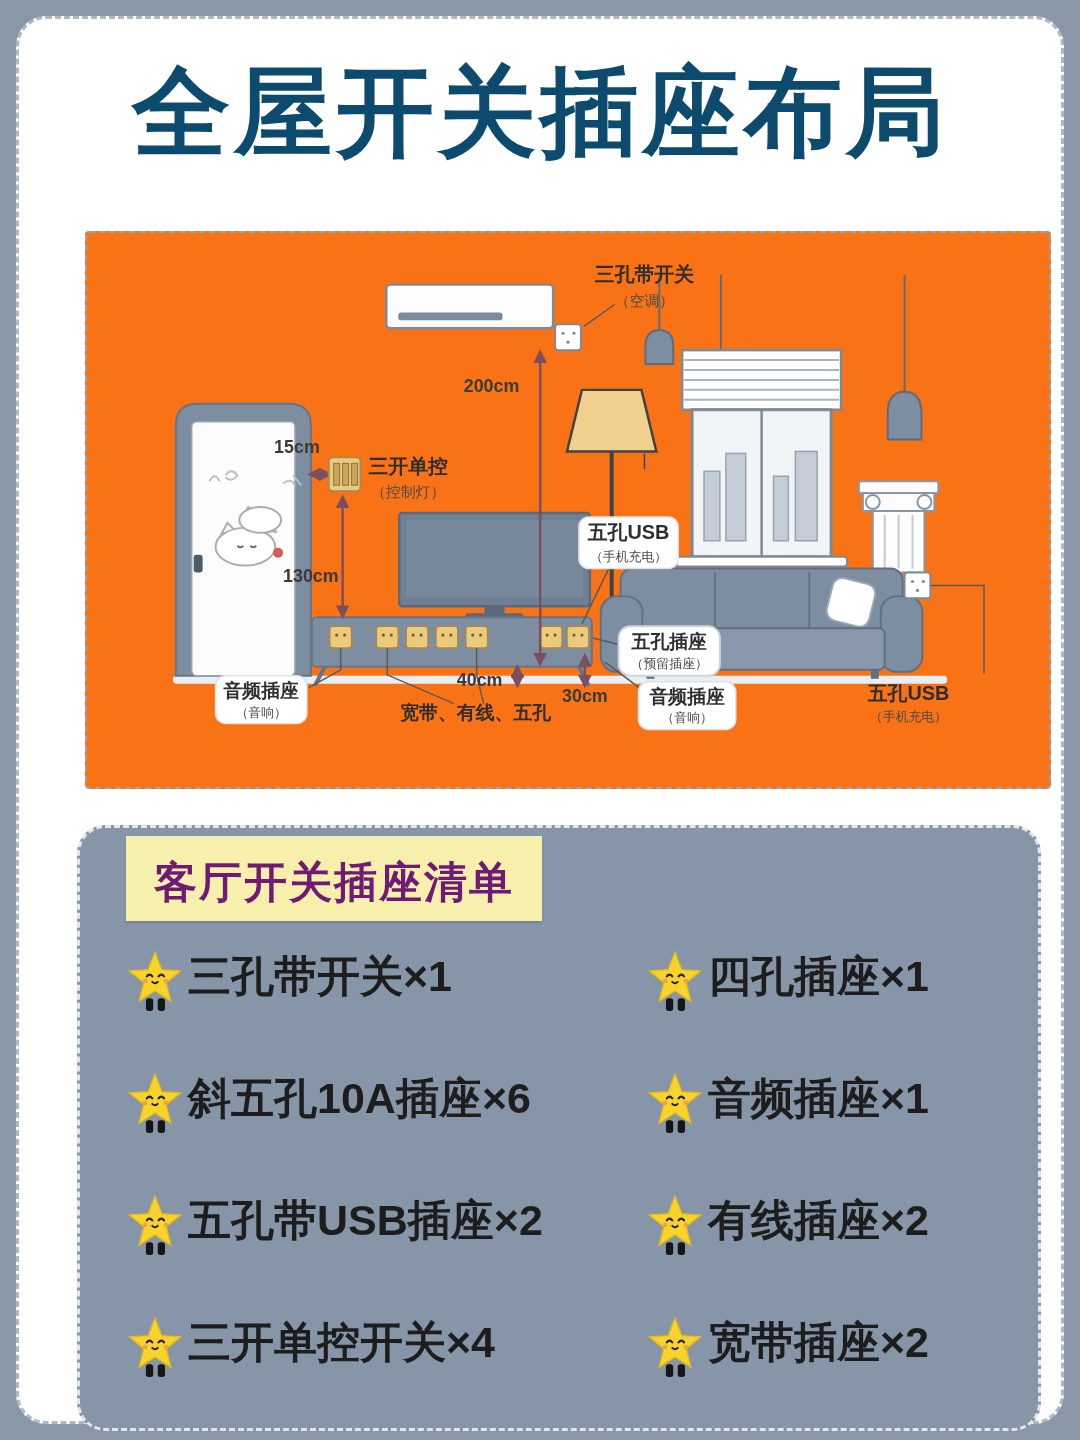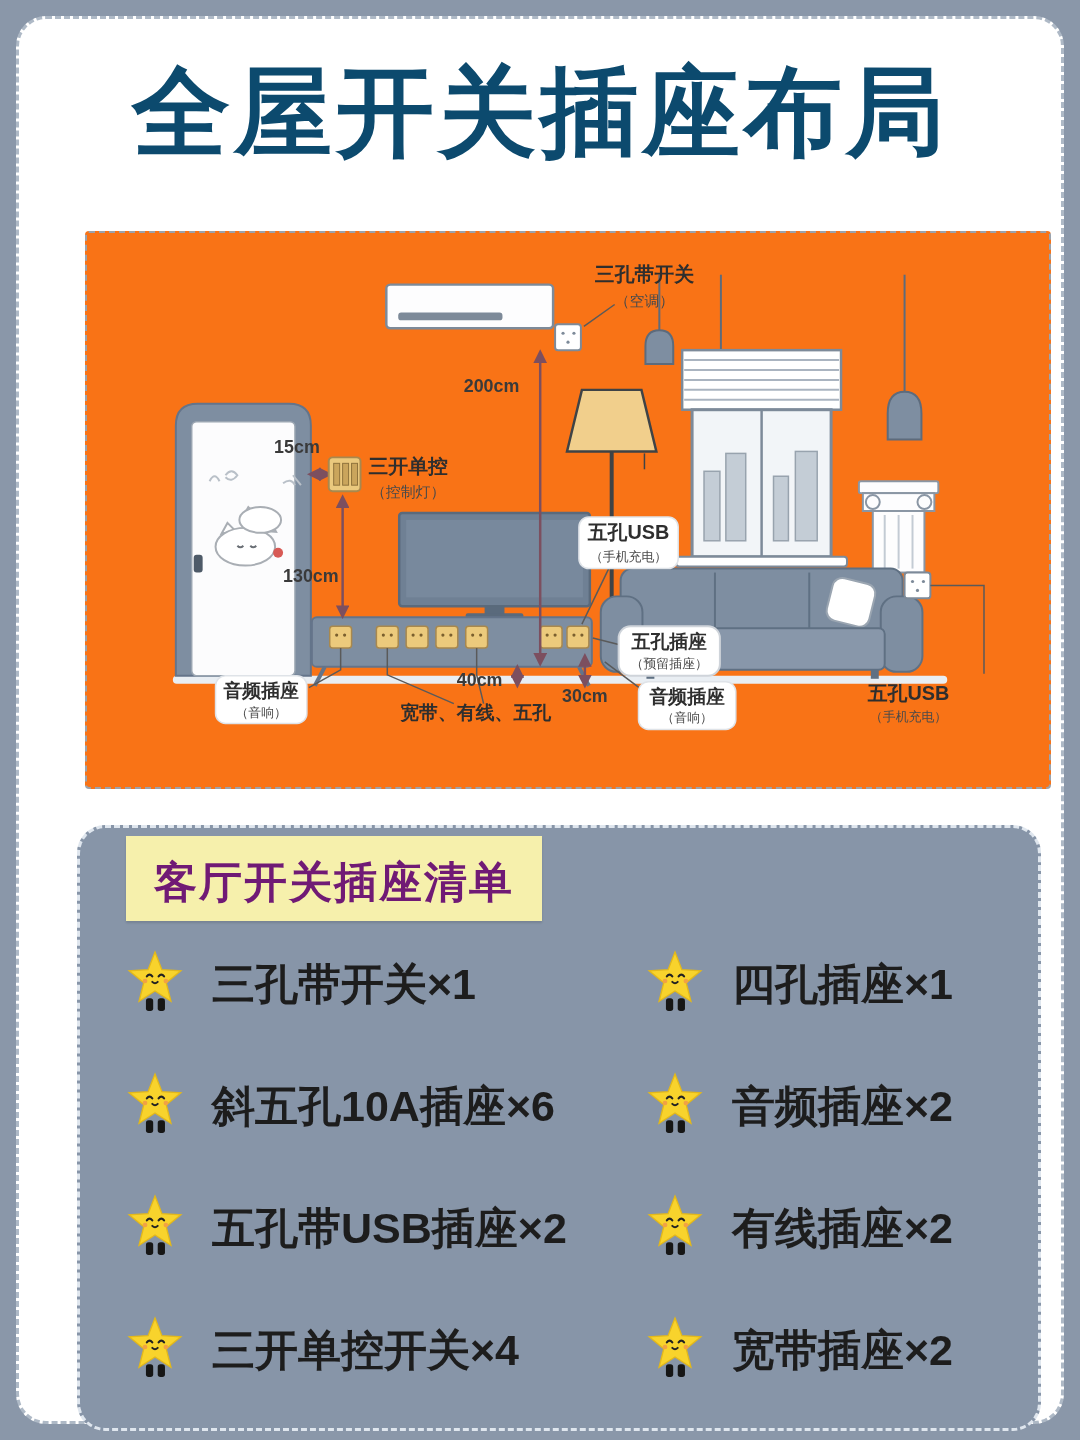--- a/index.html
+++ b/index.html
@@ -43,21 +43,21 @@
     background:#f6f0ac;color:#701a75;
     font-size:43px;font-weight:800;letter-spacing:2px;
     padding:18px 28px 9px;border-radius:0;
     box-shadow:0 2px 2px rgba(0,0,0,0.12);
   }
   .checklist{
     position:absolute;top:120px;left:46px;right:24px;
     display:grid;grid-template-columns:520px 1fr;row-gap:56px;
   }
   .check-item{
-    display:flex;align-items:flex-end;gap:28px;
+    display:flex;align-items:flex-start;gap:4px;
     font-size:43px;font-weight:700;color:#1d1d1d;white-space:nowrap;
   }
   .star-icon{width:58px;height:66px;flex:0 0 auto;}
 </style>
 </head>
 <body>
 
 <svg width="0" height="0" style="position:absolute">
   <symbol id="star-char" viewBox="0 0 64 72">
     <rect x="22" y="55" width="8" height="14" rx="3" fill="#161616"></rect>
@@ -307,21 +307,21 @@
       <div class="check-item">
         <svg class="star-icon">
             <use href="#star-char"></use>
           </svg>
         <span>斜五孔10A插座×6</span>
       </div>
       <div class="check-item">
         <svg class="star-icon">
             <use href="#star-char"></use>
           </svg>
-        <span>音频插座×2</span>
+        <span>音频插座×1</span>
       </div>
 
       <div class="check-item">
         <svg class="star-icon">
             <use href="#star-char"></use>
           </svg>
         <span>五孔带USB插座×2</span>
       </div>
       <div class="check-item">
         <svg class="star-icon">

